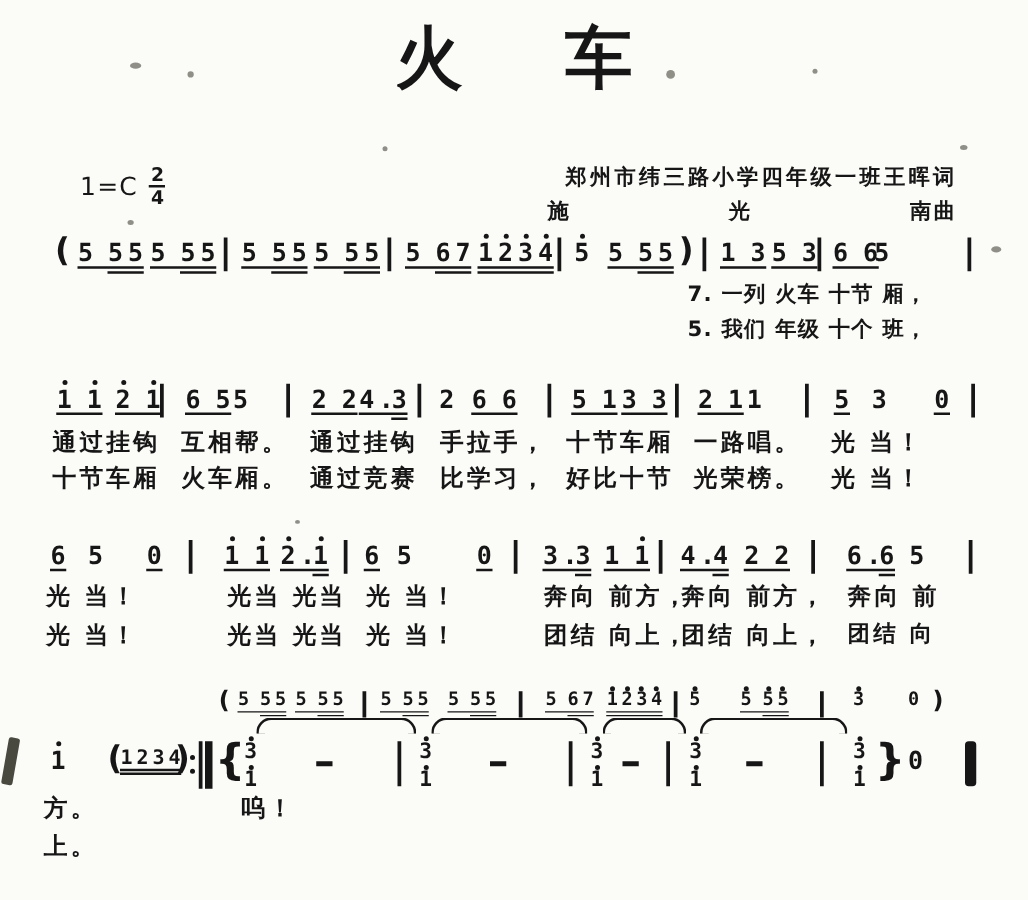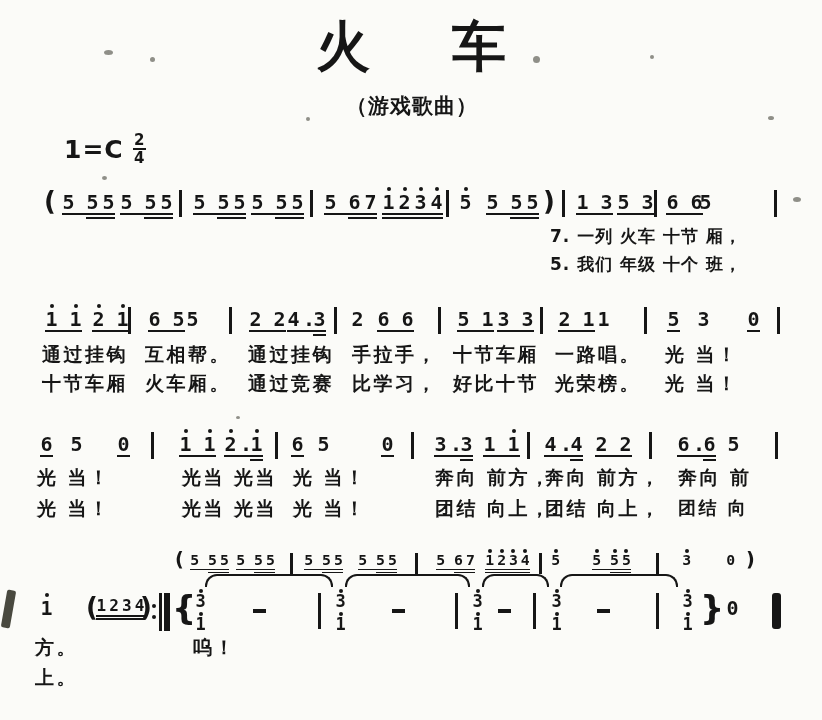--- a/index.html
+++ b/index.html
@@ -6,21 +6,21 @@
   html,body{width:822px;height:720px}
   body{background:#fbfbf8;font-family:"DejaVu Sans",sans-serif}
   .page{position:relative;width:822px;height:720px;background:#fbfbf8;color:#161616;overflow:hidden}
 
   
   .title{position:absolute;top:20px;left:0;width:100%;height:64px}
   .tchar{position:absolute;font-size:54px;font-weight:bold;line-height:1}
   .t1{left:316px}.t2{left:452px}
   .subtitle{position:absolute;top:92px;left:346px;font-size:21px;font-weight:bold;letter-spacing:1px}
   .keysig{position:absolute;top:133px;left:64px;display:flex;align-items:center;gap:9px}
-  .keyroot{font-size:25px;font-weight:bold;letter-spacing:1px}
+  .keyroot{font-size:20px;font-weight:normal;letter-spacing:1px}
   .meter{display:flex;flex-direction:column;align-items:center}
   .mnum,.mden{font-size:15px;font-weight:bold;line-height:14px}
   .mline{width:13px;height:2.2px;background:#161616;margin:1px 0}
   .credits{position:absolute;top:130px;right:56px;width:328px;text-align:right}
   .credit-line1{font-size:17px;font-weight:bold;letter-spacing:2.6px;white-space:nowrap}
   .credit-line2{display:flex;justify-content:space-between;font-size:17px;font-weight:bold;margin-top:4px;letter-spacing:2px}
 
   
   .note-group{position:absolute;height:32px}
   .note-digit{position:absolute;top:0;text-align:center;font-weight:bold;line-height:1;
@@ -50,31 +50,38 @@
 </head>
 <body>
 
 <div class="page">
 
   <div class="title">
     <span class="tchar t1">火</span>
     <span class="tchar t2">车</span>
   </div>
 
-  <div class="subtitle">（游戏歌曲）</div>
 
   <div class="keysig">
     <span class="keyroot">1=C</span>
     <span class="meter">
       <span class="mnum">2</span>
       <span class="mline"></span>
       <span class="mden">4</span>
     </span>
   </div>
 
+  <div class="credits">
+    <div class="credit-line1">郑州市纬三路小学四年级一班王晖词</div>
+    <div class="credit-line2">
+      <span>施</span>
+      <span>光</span>
+      <span>南曲</span>
+    </div>
+  </div>
 
   <div id="score">
       <div style="position: absolute; left: 0px; top: 0px;">
         <span class="paren" style="font-size: 26px; left: 44px; top: 188px; position: absolute;">(</span>
         <div class="note-group" style="left: 62px; top: 192px; position: absolute;">
           <span class="note-digit" style="left: 0px; width: 13px; font-size: 20px;">5</span>
           <span class="note-digit" style="left: 24px; width: 13px; font-size: 20px;">5</span>
           <span class="note-digit" style="left: 40px; width: 13px; font-size: 20px;">5</span>
           <div class="beam" style="left: 0px; width: 53px; top: 21px; height: 2.2px;"></div>
           <div class="beam" style="left: 24px; width: 29px; top: 25px; height: 2.2px;"></div>

